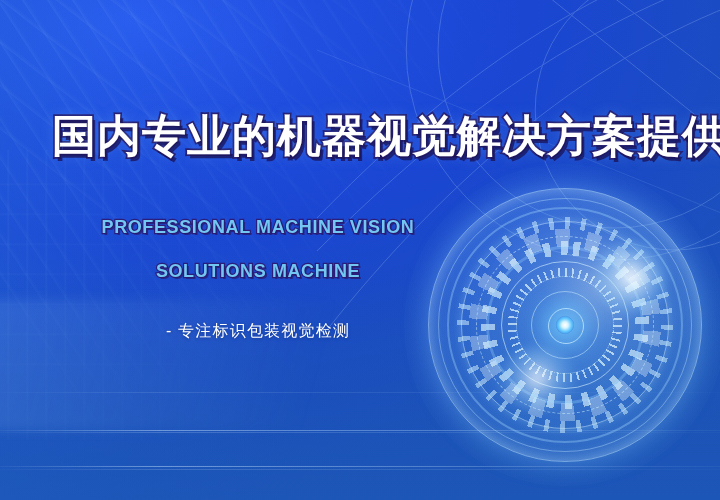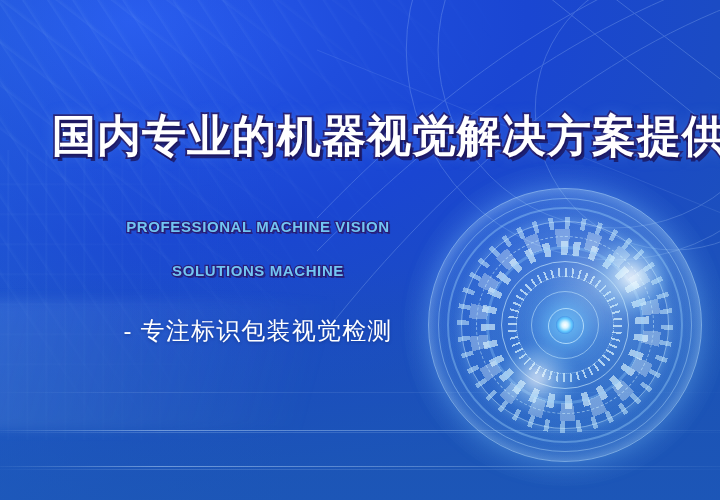--- a/index.html
+++ b/index.html
@@ -305,39 +305,39 @@
       3px 4px 0 rgba(26,18,86,0.75),
       0 0 14px rgba(120,180,255,0.35);
   }
 
   .subtitle {
     position: absolute;
     left: 52px;
     top: 205px;
     width: 412px;
     text-align: center;
-    font-size: 15px;
+    font-size: 18px;
     line-height: 44px;
     font-weight: bold;
     letter-spacing: 0.6px;
     color: #72c6f2;
     -webkit-text-stroke: 2.4px #2b1e7a;
     paint-order: stroke fill;
     text-shadow: 2px 2px 0 rgba(40,26,110,0.70);
     white-space: nowrap;
   }
   .subtitle .sub-line { display: block; }
 
   .tagline {
     position: absolute;
     left: 52px;
     top: 318px;
     width: 412px;
     text-align: center;
-    font-size: 24px;
+    font-size: 16px;
     line-height: 26px;
     font-weight: normal;
     color: #ffffff;
     letter-spacing: 1.2px;
     white-space: nowrap;
     text-shadow: 0 1px 3px rgba(12,32,96,0.45);
   }
 </style>
 </head>
 <body>

